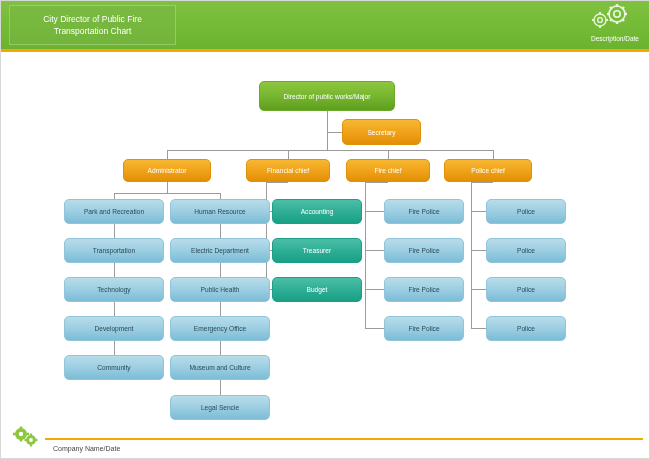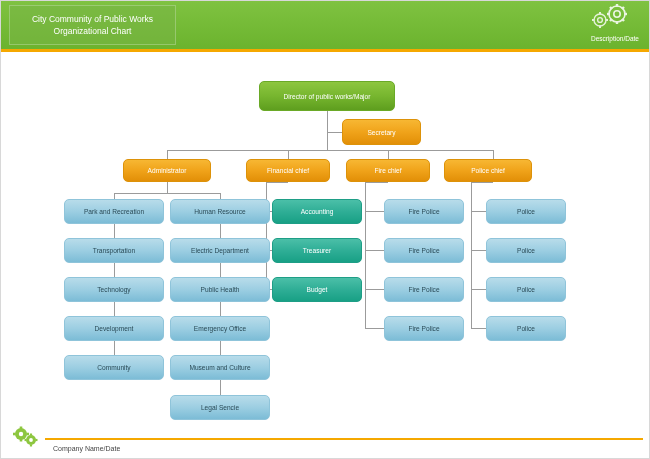--- a/index.html
+++ b/index.html
@@ -126,22 +126,22 @@
 </style>
 </head>
 <body>
 
 <div id="page">
 
   <div class="header-band"></div>
   <div class="header-underline"></div>
 
   <div class="title-box">
-    <span>City Community of Public Works</span>
-    <span>Organizational Chart</span>
+    <span>City Director of Public Fire</span>
+    <span>Transportation Chart</span>
   </div>
 
   <div class="gear-cluster">
     <svg width="52" height="30" viewBox="0 0 52 30">
       <g fill="none" stroke="#ffffff" stroke-width="1.6" opacity="0.85">
         <circle cx="34" cy="11" r="8"></circle>
         <circle cx="34" cy="11" r="3.2"></circle>
         <g stroke-width="2.4">
           <line x1="34" y1="1" x2="34" y2="4"></line>
           <line x1="34" y1="18" x2="34" y2="21"></line>

